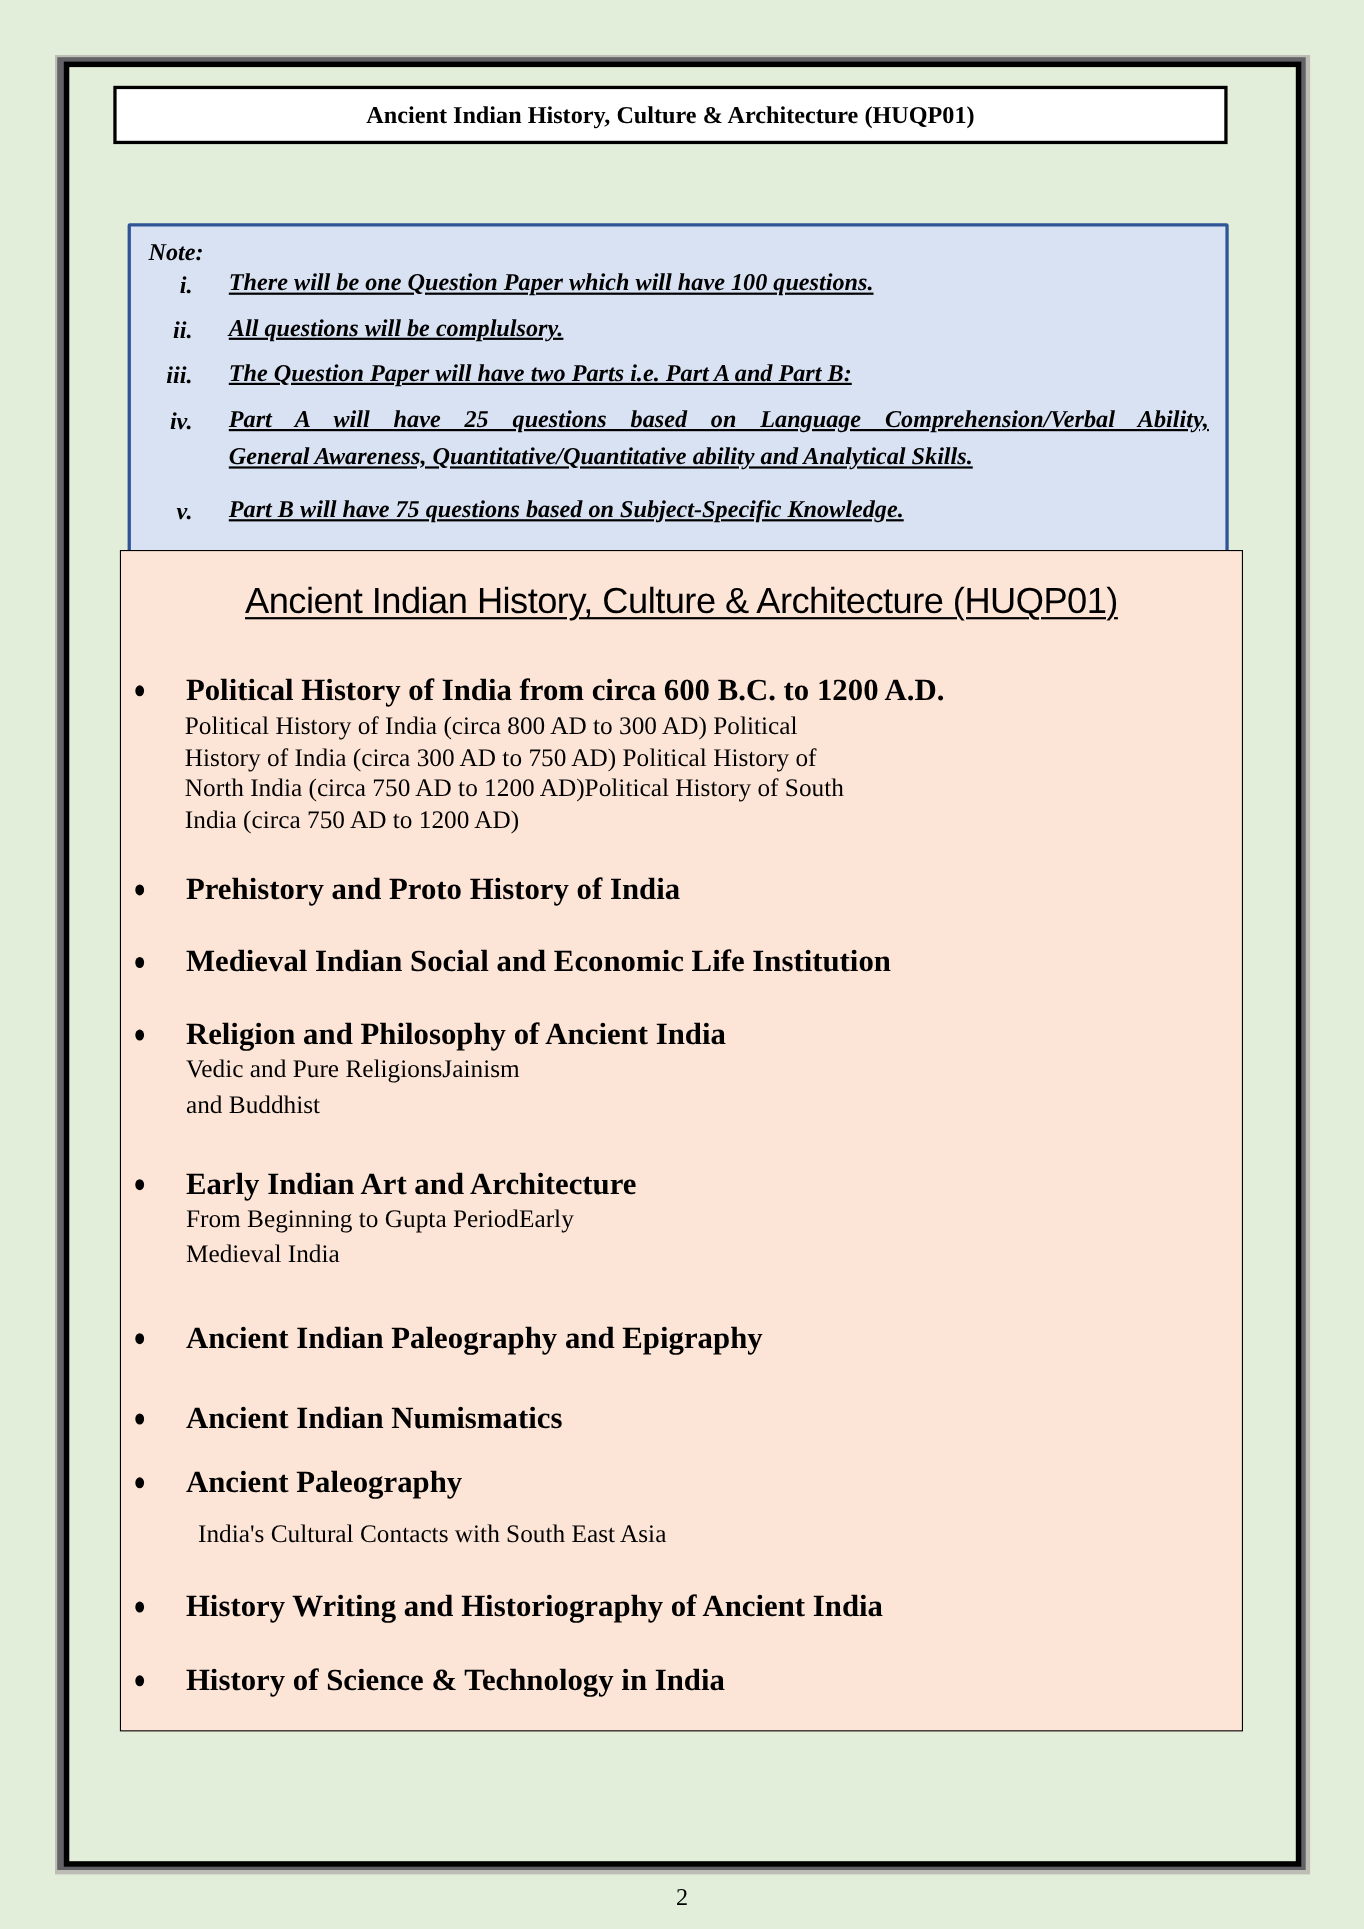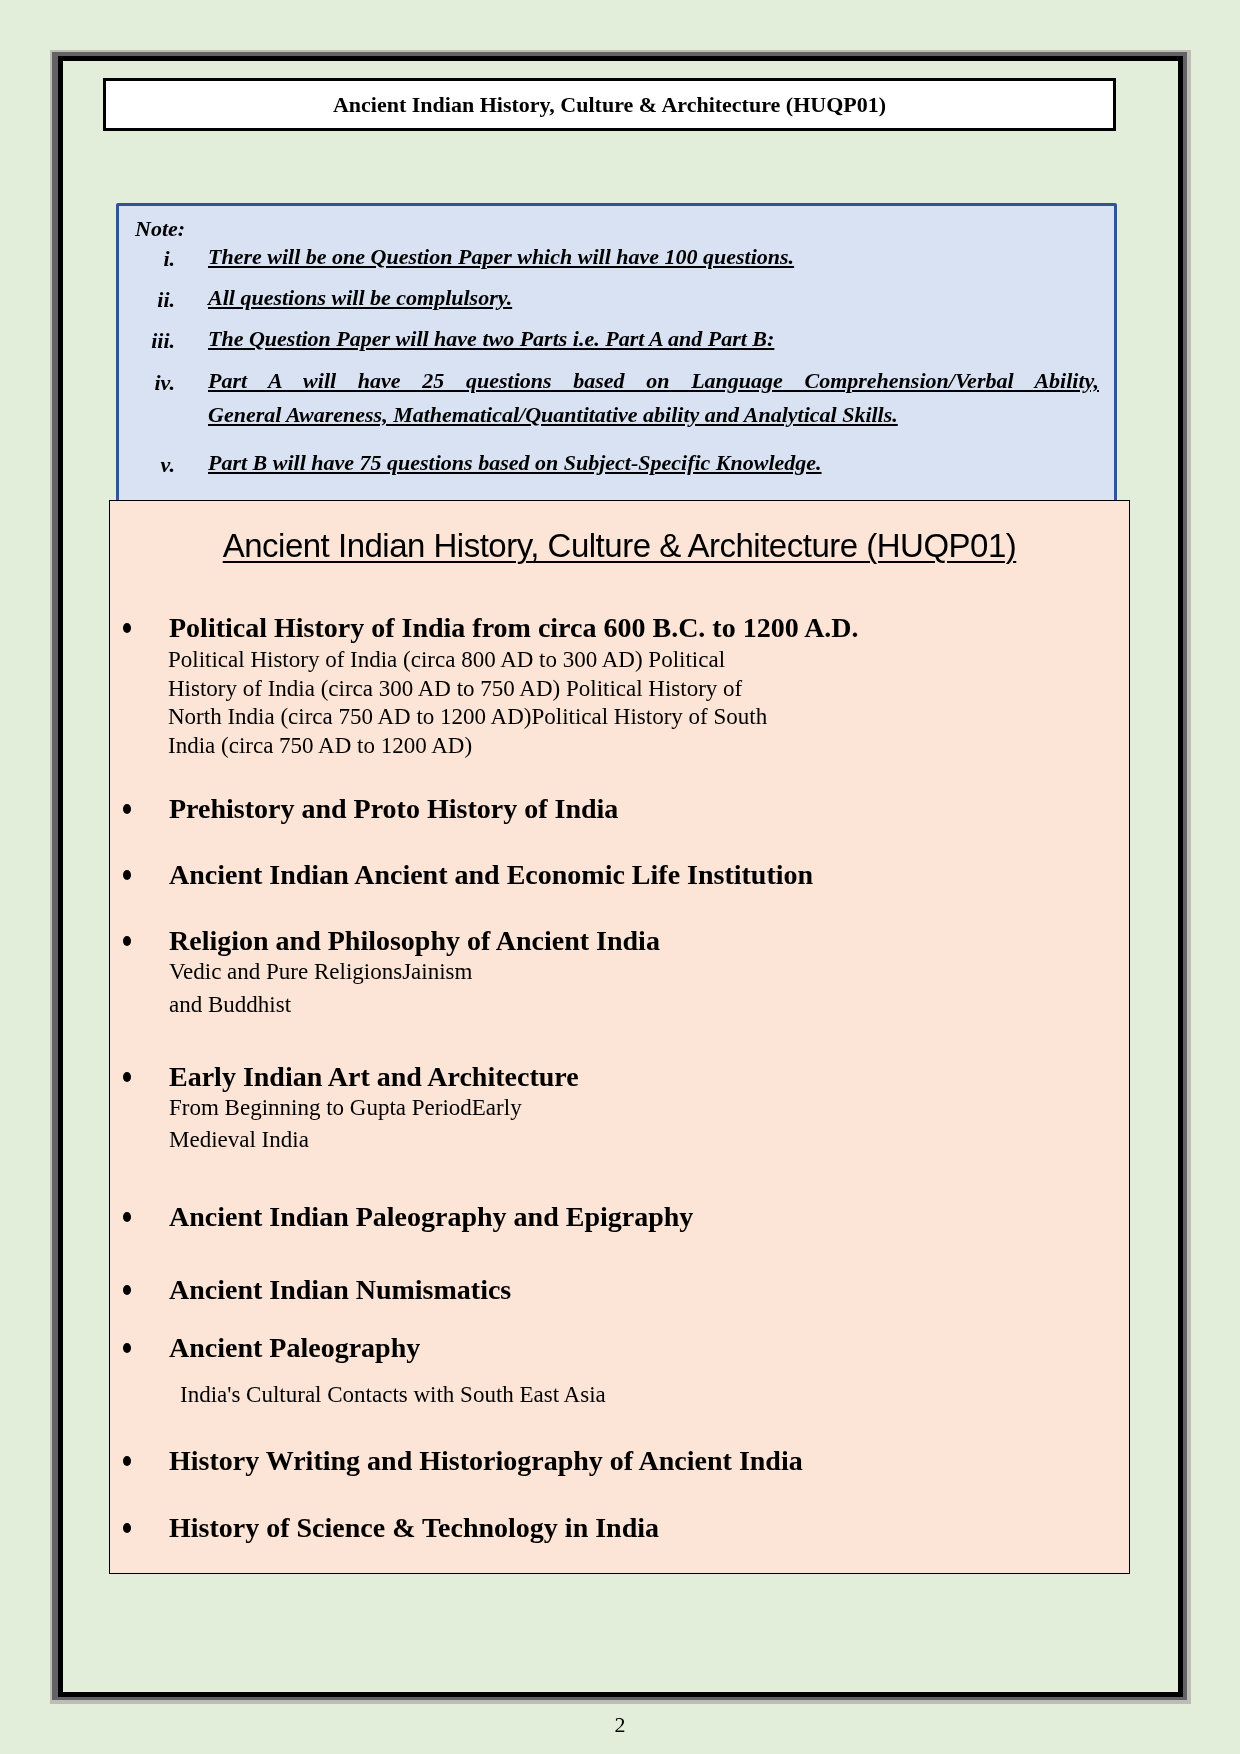--- a/index.html
+++ b/index.html
@@ -69,21 +69,21 @@
     <span class="note-num">ii.</span>
     <span class="note-text" style="top:-6px;">All questions will be complulsory.</span>
   </div>
   <div class="note-item" style="top:122px;">
     <span class="note-num">iii.</span>
     <span class="note-text" style="top:-6px;">The Question Paper will have two Parts i.e. Part A and Part B:</span>
   </div>
   <div class="note-item" style="top:164px;">
     <span class="note-num">iv.</span>
     <span class="note-text" style="top:-6px; text-align-last:justify;">Part A will have 25 questions based on Language Comprehension/Verbal Ability,</span>
-    <span class="note-text" style="top:28px;">General Awareness, Mathematical/Quantitative ability and Analytical Skills.</span>
+    <span class="note-text" style="top:28px;">General Awareness, Quantitative/Quantitative ability and Analytical Skills.</span>
   </div>
   <div class="note-item" style="top:246px;">
     <span class="note-num">v.</span>
     <span class="note-text" style="top:-6px;">Part B will have 75 questions based on Subject-Specific Knowledge.</span>
   </div>
 </div>
 
 <div class="content-box">
   <div class="content-title">
     <span>Ancient Indian History, Culture &amp; Architecture (HUQP01)</span>
@@ -98,21 +98,21 @@
     <span class="sub" style="left:45px; top:121px;">India (circa 750 AD to 1200 AD)</span>
   </div>
 
   <div class="topic" style="top:292px;">
     <span class="bullet" style="top:11px;"></span>
     <span class="topic-head">Prehistory and Proto History of India</span>
   </div>
 
   <div class="topic" style="top:358px;">
     <span class="bullet" style="top:11px;"></span>
-    <span class="topic-head">Ancient Indian Ancient and Economic Life Institution</span>
+    <span class="topic-head">Medieval Indian Social and Economic Life Institution</span>
   </div>
 
   <div class="topic" style="top:424px;">
     <span class="bullet" style="top:11px;"></span>
     <span class="topic-head">Religion and Philosophy of Ancient India</span>
     <span class="sub" style="left:46px; top:34px;">Vedic and Pure ReligionsJainism</span>
     <span class="sub" style="left:46px; top:67px;">and Buddhist</span>
   </div>
 
   <div class="topic" style="top:560px;">

